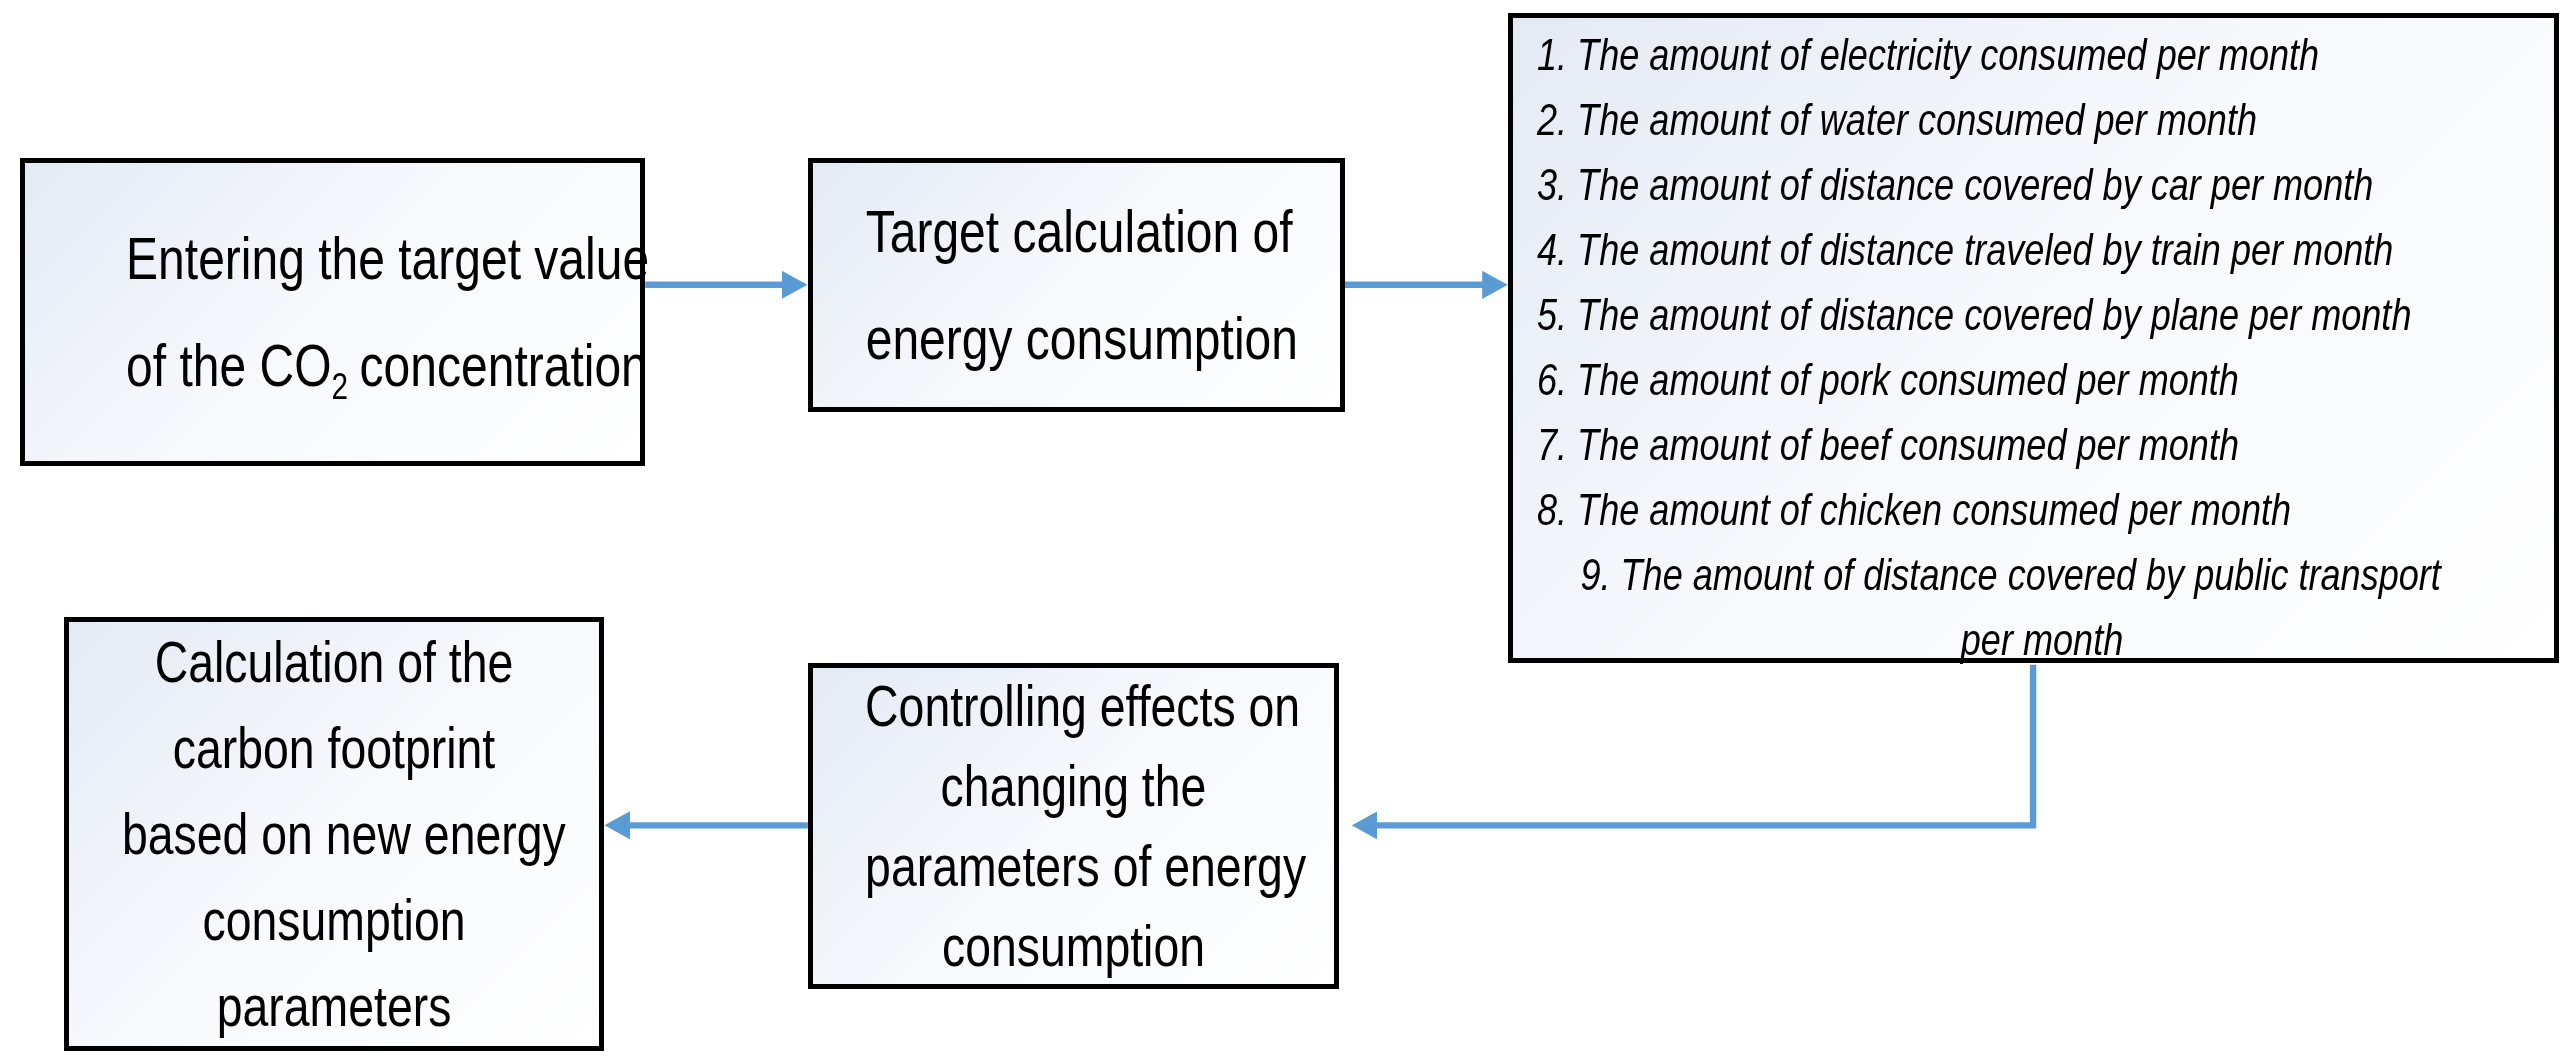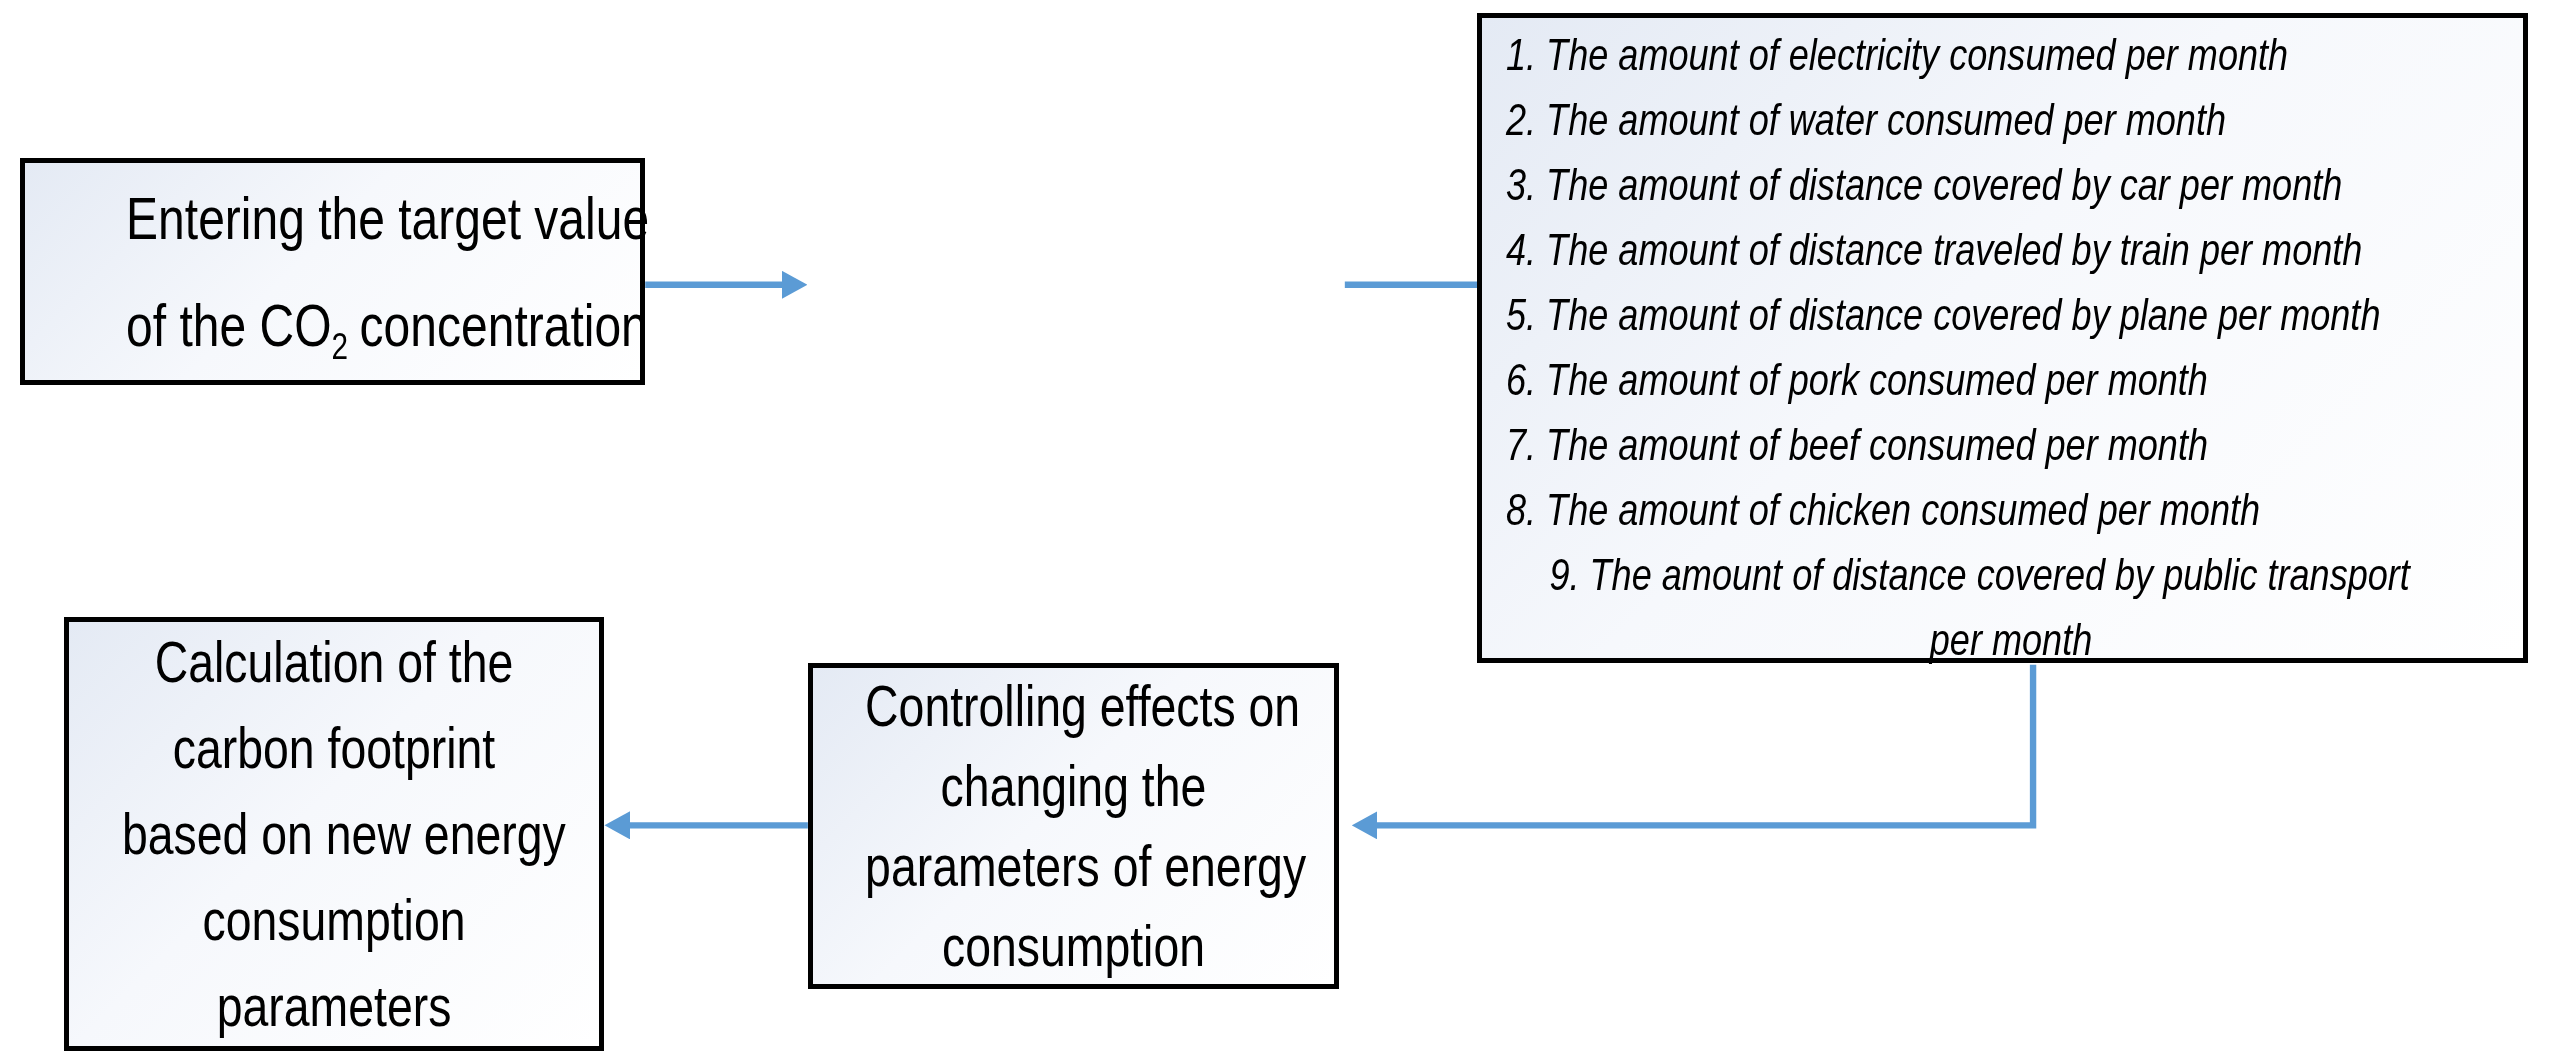--- a/index.html
+++ b/index.html
@@ -27,25 +27,25 @@
     position:absolute;
     border:5px solid var(--box-border);
     background:linear-gradient(135deg,var(--box-fill-start) 0%,var(--box-fill-mid) 45%,var(--box-fill-end) 100%);
     box-sizing:border-box;
     display:flex;flex-direction:column;justify-content:center;
   }
   .line{
     text-align:center;white-space:nowrap;
     transform:scaleX(0.8);transform-origin:50% 50%;
   }
-  #b1{left:20px;top:158px;width:625px;height:227px;padding-left:44px;}
+  #b1{left:20px;top:158px;width:625px;height:308px;padding-left:44px;}
   #b1 .line{font-size:60px;line-height:107px;}
   #b2{left:808px;top:158px;width:537px;height:254px;}
   #b2 .line{font-size:60px;line-height:107px;}
-  #b3{left:1477px;top:12.8px;width:1051px;height:650px;justify-content:flex-start;padding:4.3px 7px 0 24px;font-style:italic;}
+  #b3{left:1508px;top:12.8px;width:1051px;height:650px;justify-content:flex-start;padding:4.3px 7px 0 24px;font-style:italic;}
   #b3 .item{
     font-size:44px;line-height:65px;white-space:nowrap;
     transform:scaleX(0.82);transform-origin:0 50%;
   }
   #b3 .item:nth-child(9){padding-left:53px;}
   #b3 .cont{
     font-size:44px;line-height:65px;text-align:center;
     transform:scaleX(0.82);transform-origin:50% 50%;
   }
   #b4{left:808px;top:663px;width:531px;height:326px;}
@@ -70,20 +70,24 @@
     <line class="shaft" x1="1893" y1="401" x2="2090" y2="401" marker-end="url(#ah)"></line>
     <polyline class="shaft" points="2862,936 2862,1162 1935,1162" marker-end="url(#ah)"></polyline>
     <line class="shaft" x1="1137" y1="1162" x2="883" y2="1162" marker-end="url(#ah)"></line>
   </svg>
 
   <div class="node" id="b1">
     <div class="line">Entering the target value</div>
     <div class="line"><span>of the CO</span><sub class="co2">2</sub><span class="sp">concentration</span></div>
   </div>
 
+  <div class="node" id="b2">
+    <div class="line">Target calculation of</div>
+    <div class="line">energy consumption</div>
+  </div>
 
   <div class="node" id="b3">
     <div class="item">1. The amount of electricity consumed per month</div>
     <div class="item">2. The amount of water consumed per month</div>
     <div class="item">3. The amount of distance covered by car per month</div>
     <div class="item">4. The amount of distance traveled by train per month</div>
     <div class="item">5. The amount of distance covered by plane per month</div>
     <div class="item">6. The amount of pork consumed per month</div>
     <div class="item">7. The amount of beef consumed per month</div>
     <div class="item">8. The amount of chicken consumed per month</div>

